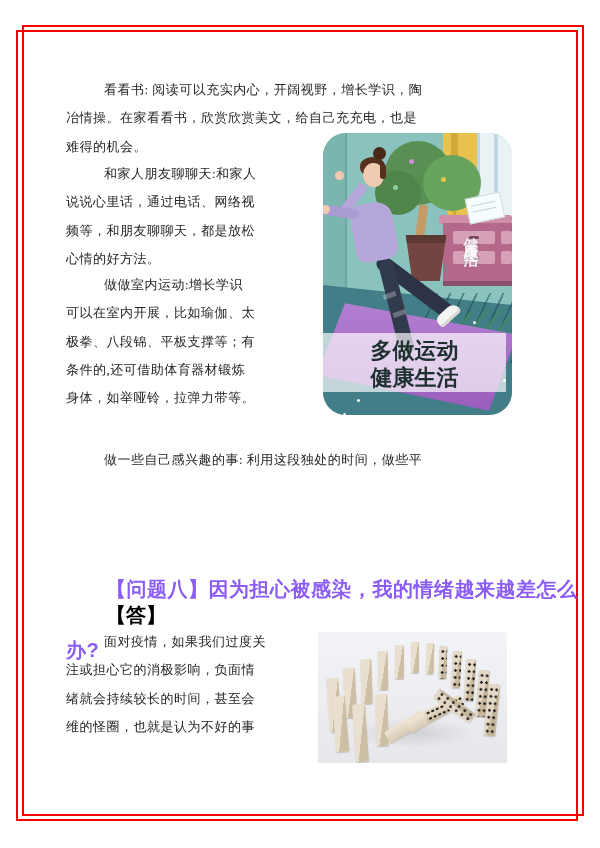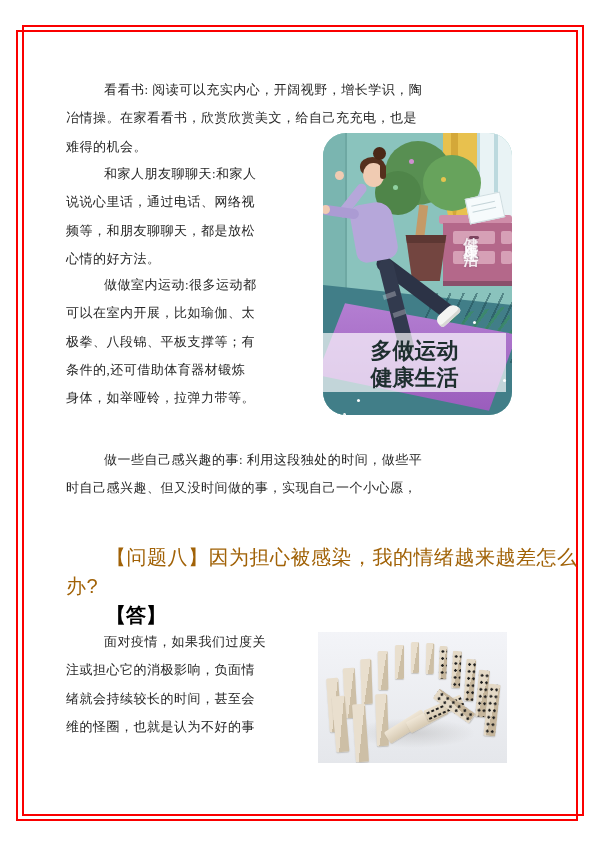--- a/index.html
+++ b/index.html
@@ -4,22 +4,22 @@
 <style>
   html,body{margin:0;padding:0;background:#fff;}
   .page{position:relative;width:600px;height:848px;background:#ffffff;overflow:hidden;
         font-family:"Liberation Serif","DejaVu Serif",serif;color:#262626;}
   .frame{position:absolute;border:2px solid #fa0000;box-sizing:border-box;background:transparent;}
   .frame-a{left:22px;top:25px;width:562px;height:791px;}
   .frame-b{left:16px;top:30px;width:562px;height:791px;}
   .para{position:absolute;}
   .tline{height:28.3px;line-height:28.3px;font-size:13px;white-space:nowrap;letter-spacing:.5px;}
   .indent{padding-left:38px;}
-  .heading .tline{font-family:"Liberation Sans","DejaVu Sans",sans-serif;font-weight:400;
-                  font-size:20px;color:#a16207;height:29px;line-height:29px;letter-spacing:.5px;}
+  .heading .tline{font-family:"Liberation Sans","DejaVu Sans",sans-serif;font-weight:700;
+                  font-size:20px;color:#8b5cf6;height:29px;line-height:29px;letter-spacing:.5px;margin-top:32px;}
   .heading .indent{padding-left:40px;}
   .answer-label{position:absolute;font-family:"Liberation Sans","DejaVu Sans",sans-serif;
                 font-weight:700;font-size:20px;color:#000;height:28px;line-height:28px;padding-left:40px;}
 
   
   .illu{position:absolute;left:323px;top:133px;width:189px;height:282px;background:#8ac3bd;overflow:hidden;border-radius:23px;}
   .illu *{position:absolute;}
   .wall-left{left:0;top:0;width:22px;height:282px;background:#7ab5b0;border-right:2px solid #6ea8a3;}
   .window{left:152px;top:0;width:37px;height:92px;background:#e9f3f5;border-left:5px solid #bcd9de;border-bottom:4px solid #bcd9de;}
   .window .mullion{left:14px;top:0;width:4px;height:92px;background:#bcd9de;}
@@ -105,21 +105,21 @@
   </div>
 
   <div class="para" style="left:66px;top:160px;width:258px;">
     <div class="tline indent">和家人朋友聊聊天:和家人</div>
     <div class="tline">说说心里话，通过电话、网络视</div>
     <div class="tline">频等，和朋友聊聊天，都是放松</div>
     <div class="tline">心情的好方法。</div>
   </div>
 
   <div class="para" style="left:66px;top:271px;width:258px;">
-    <div class="tline indent">做做室内运动:很多运动都</div>
+    <div class="tline indent">做做室内运动:增长学识</div>
     <div class="tline">可以在室内开展，比如瑜伽、太</div>
     <div class="tline">极拳、八段锦、平板支撑等；有</div>
     <div class="tline">条件的,还可借助体育器材锻炼</div>
     <div class="tline">身体，如举哑铃，拉弹力带等。</div>
   </div>
 
   <div class="illu">
     <div class="wall-left"></div>
     <div class="window">
       <div class="mullion"></div>
@@ -175,21 +175,20 @@
     <div class="bun"></div>
     <div class="vtext">健康生活</div>
     <div class="band">
       <div style="position:static;">多做运动</div>
       <div style="position:static;">健康生活</div>
     </div>
   </div>
 
   <div class="para" style="left:66px;top:446px;width:470px;">
     <div class="tline indent">做一些自己感兴趣的事: 利用这段独处的时间，做些平</div>
-    <div class="tline">时自己感兴趣、但又没时间做的事，实现自己一个小心愿，</div>
   </div>
 
   <div class="para heading" style="left:66px;top:543px;width:478px;">
     <div class="tline indent">【问题八】因为担心被感染，我的情绪越来越差怎么</div>
     <div class="tline">办?</div>
   </div>
 
   <div class="answer-label" style="left:66px;top:601px;">【答】</div>
 
   <div class="para" style="left:66px;top:628px;width:246px;">

